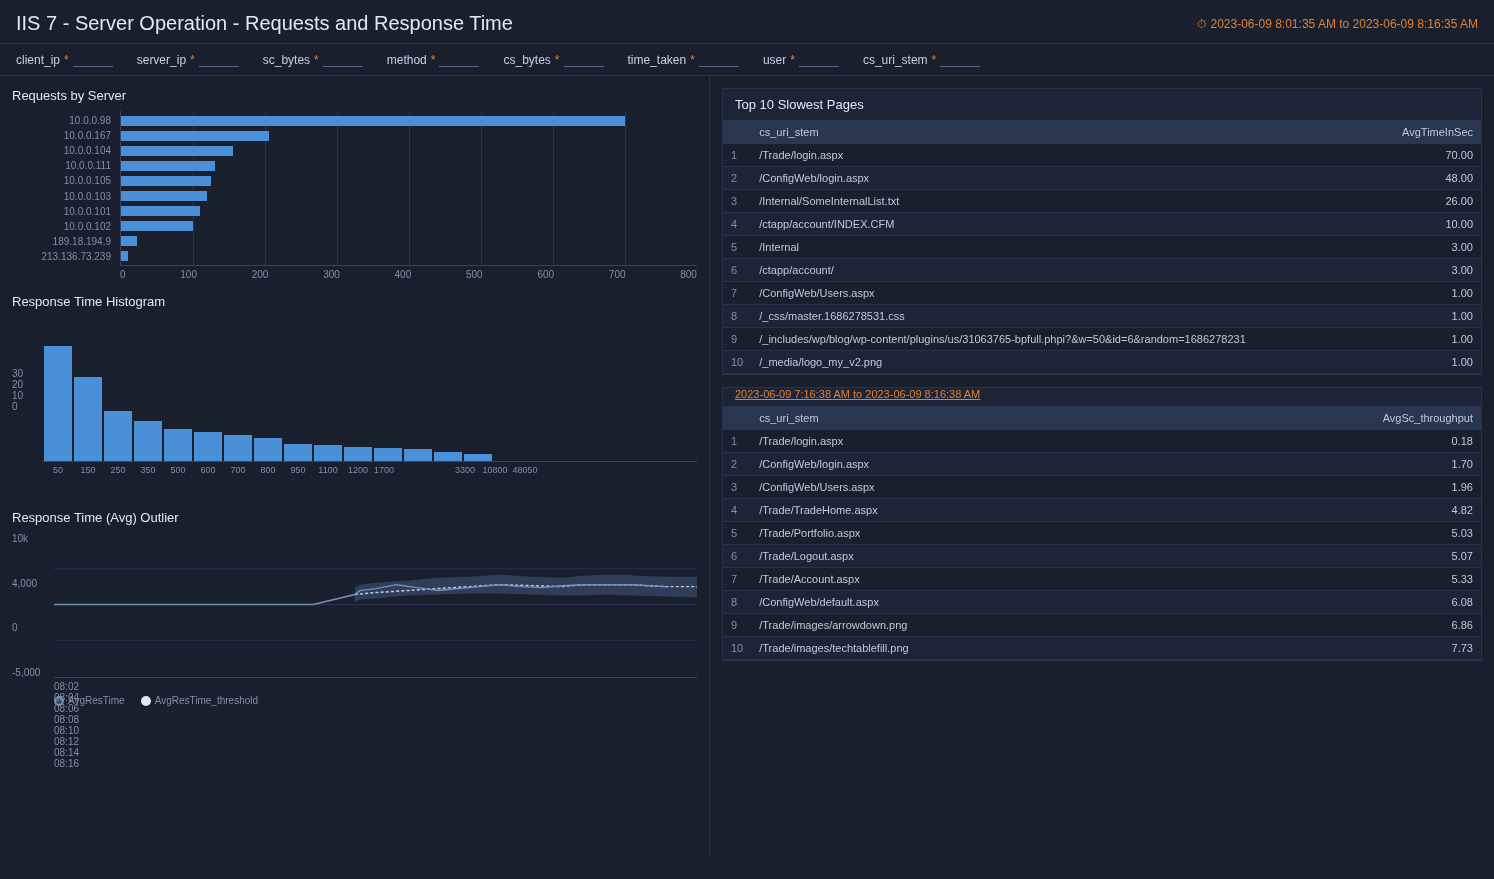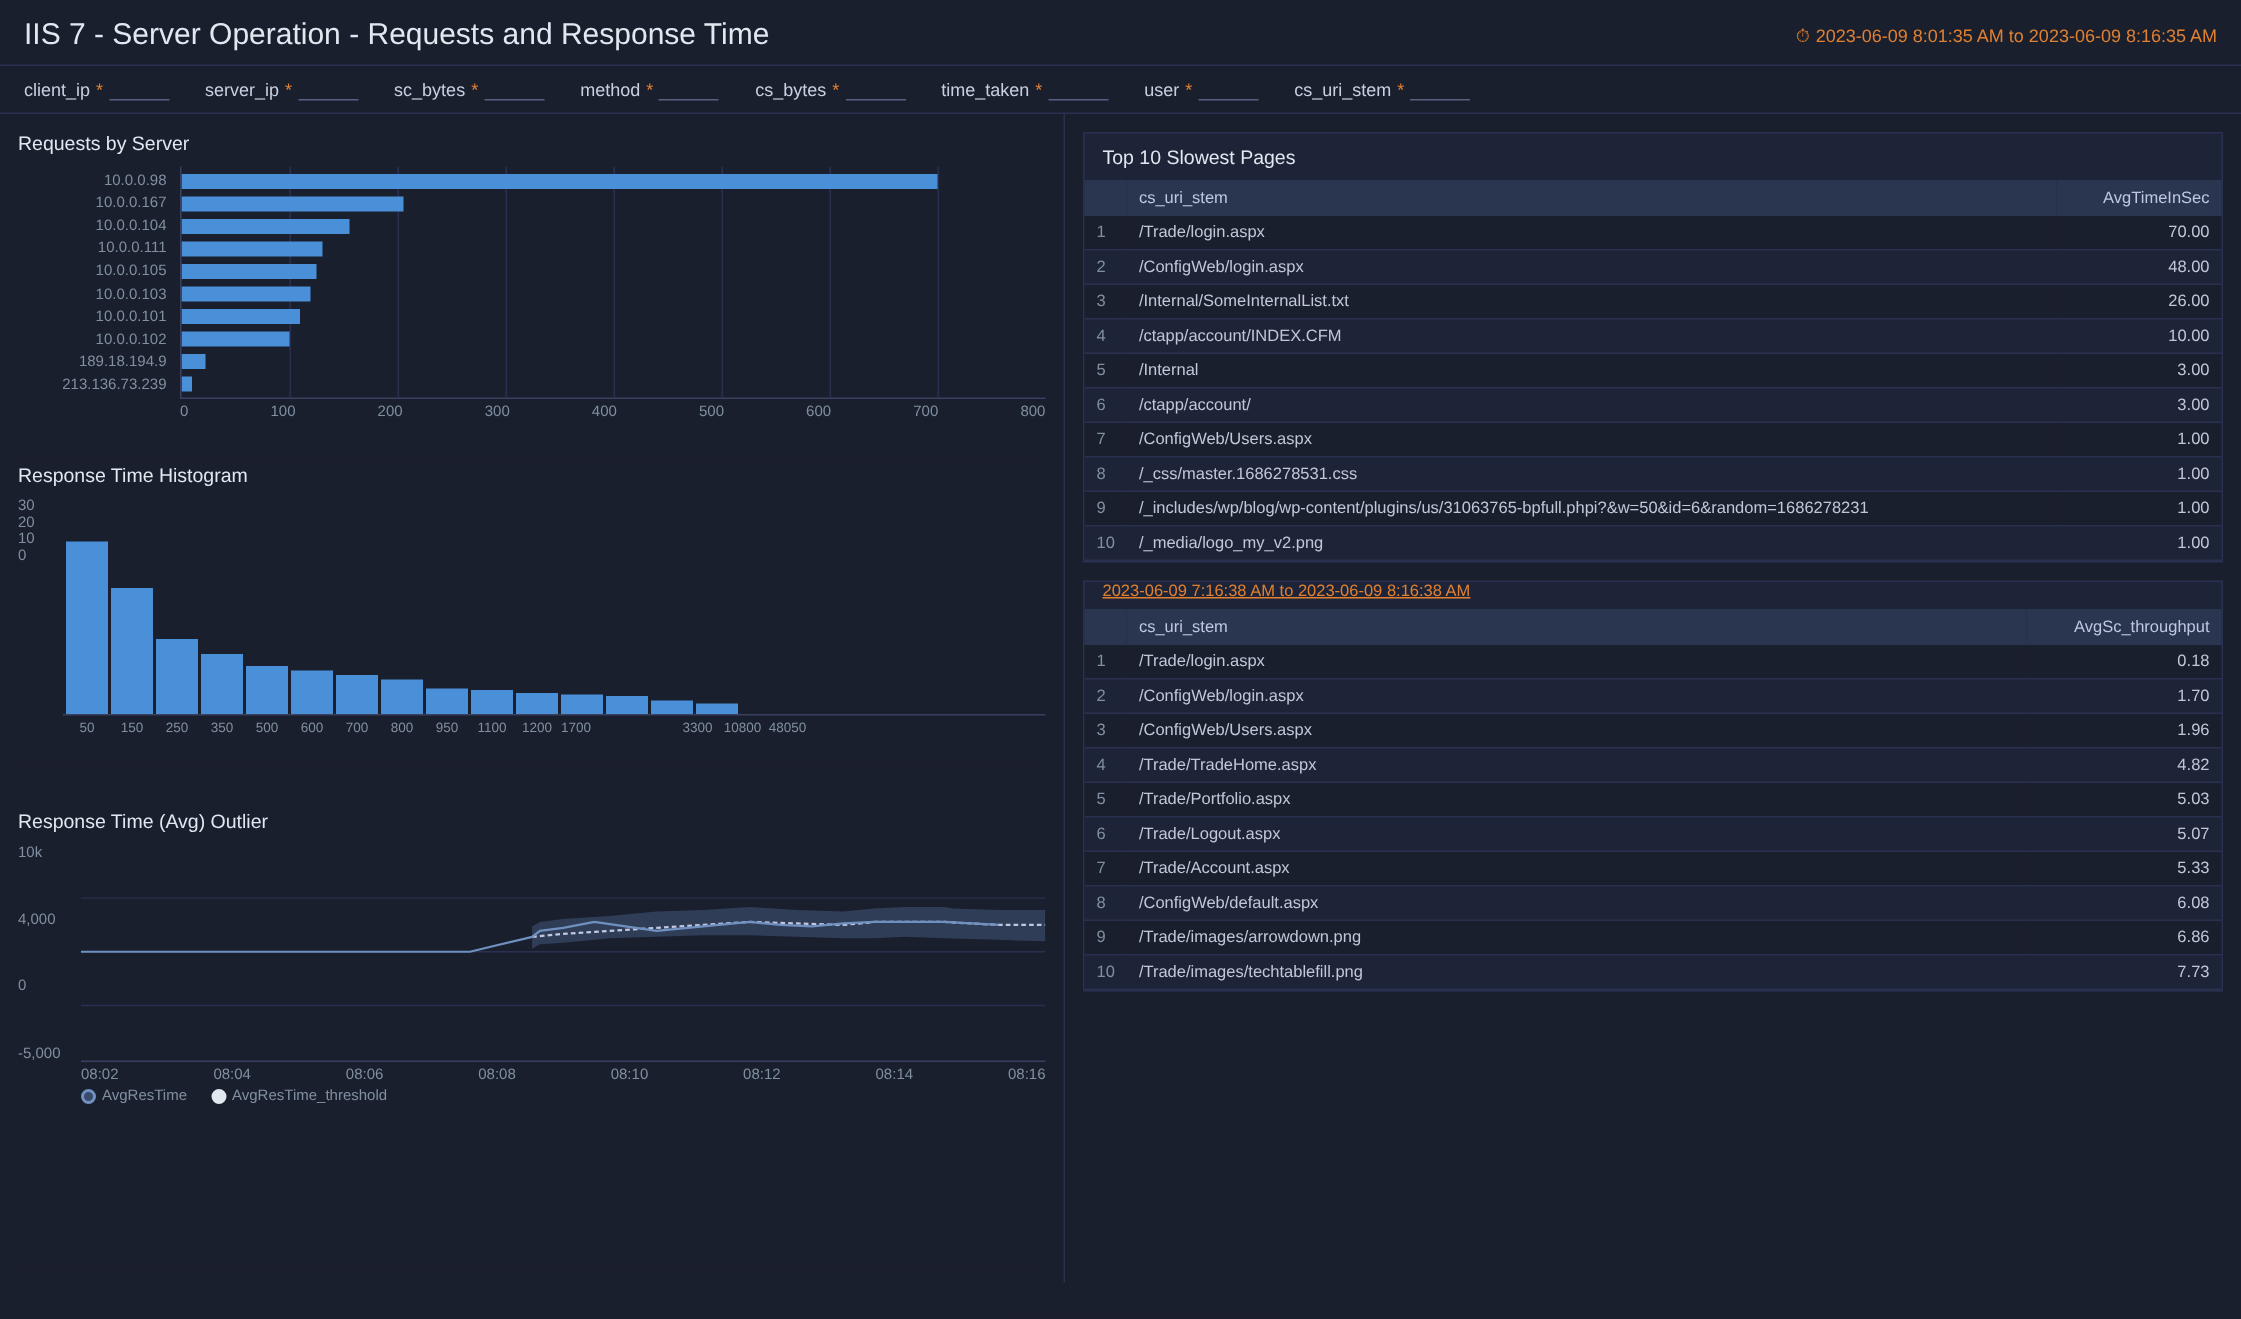--- a/index.html
+++ b/index.html
@@ -57,21 +57,21 @@
     }
     .main-content {
       display: flex;
       height: calc(879px - 100px);
     }
     .left-panel {
       width: 710px;
       padding: 12px;
       display: flex;
       flex-direction: column;
-      gap: 31px;
+      gap: 16px;
       border-right: 1px solid #2a3050;
     }
     .right-panel {
       flex: 1;
       padding: 12px;
       display: flex;
       flex-direction: column;
       gap: 12px;
     }
     .section-title {
@@ -310,21 +310,21 @@
           <span style="color:#8090a0;font-size:10px;">700</span>
           <span style="color:#8090a0;font-size:10px;">800</span>
         </div>
       </div>
     </div>
 
     <div class="chart-area histogram-chart">
       <div class="section-title">Response Time Histogram</div>
       <div style="position:relative; height:170px;">
 
-        <div style="position:absolute; left:0; width:26px; top:0; height:145px; display:flex; flex-direction:column; justify-content:flex-start;">
+        <div style="position:absolute; left:0; width:26px; top:0; height:145px; display:flex; flex-direction:column; justify-content:center;">
           <span style="color:#8090a0;font-size:10px;">30</span>
           <span style="color:#8090a0;font-size:10px;">20</span>
           <span style="color:#8090a0;font-size:10px;">10</span>
           <span style="color:#8090a0;font-size:10px;">0</span>
         </div>
 
         <div style="position:absolute; left:30px; right:0; top:0; height:145px; border-bottom:1px solid #3a4060; display:flex; align-items:flex-end; gap:2px; padding:0 2px;">
           <div style="background:#4a90d9; width:28px; height:80%;"></div>
           <div style="background:#4a90d9; width:28px; height:58%;"></div>
           <div style="background:#4a90d9; width:28px; height:35%;"></div>
@@ -381,21 +381,21 @@
             <line x1="0" y1="108" x2="620" y2="108" stroke="#2a3050" stroke-width="1"></line>
 
             <polygon points="290,55 295,52 310,50 340,48 370,45 400,44 430,42 460,44 490,45 510,43 530,42 555,42 560,43 590,44 620,44 620,65 590,64 555,63 530,62 510,63 490,63 460,62 430,61 400,61 370,62 340,63 310,66 295,67 290,70" fill="#3a4a6a" opacity="0.7"></polygon>
 
             <polyline points="290,62 310,60 340,58 370,56 400,54 430,52 460,53 490,54 510,52 530,52 555,52 590,54 620,54" fill="none" stroke="#c0c8e0" stroke-width="1.5" stroke-dasharray="3,2"></polyline>
 
             <polyline points="0,72 50,72 100,72 150,72 200,72 250,72 290,62 295,58 310,56 330,52 350,55 370,58 390,56 410,54 430,52 450,54 470,55 490,53 510,52 530,52 555,52 590,54" fill="none" stroke="#7090c0" stroke-width="1.5"></polyline>
           </svg>
         </div>
 
-        <div style="position:absolute; left:42px; right:0; top:148px; display:flex; justify-content:space-between;">
+        <div style="position:absolute; left:42px; right:0; top:148px; display:flex; justify-content:flex-end;flex-direction:column;">
           <span style="color:#8090a0;font-size:10px;">08:02</span>
           <span style="color:#8090a0;font-size:10px;">08:04</span>
           <span style="color:#8090a0;font-size:10px;">08:06</span>
           <span style="color:#8090a0;font-size:10px;">08:08</span>
           <span style="color:#8090a0;font-size:10px;">08:10</span>
           <span style="color:#8090a0;font-size:10px;">08:12</span>
           <span style="color:#8090a0;font-size:10px;">08:14</span>
           <span style="color:#8090a0;font-size:10px;">08:16</span>
         </div>
       </div>

